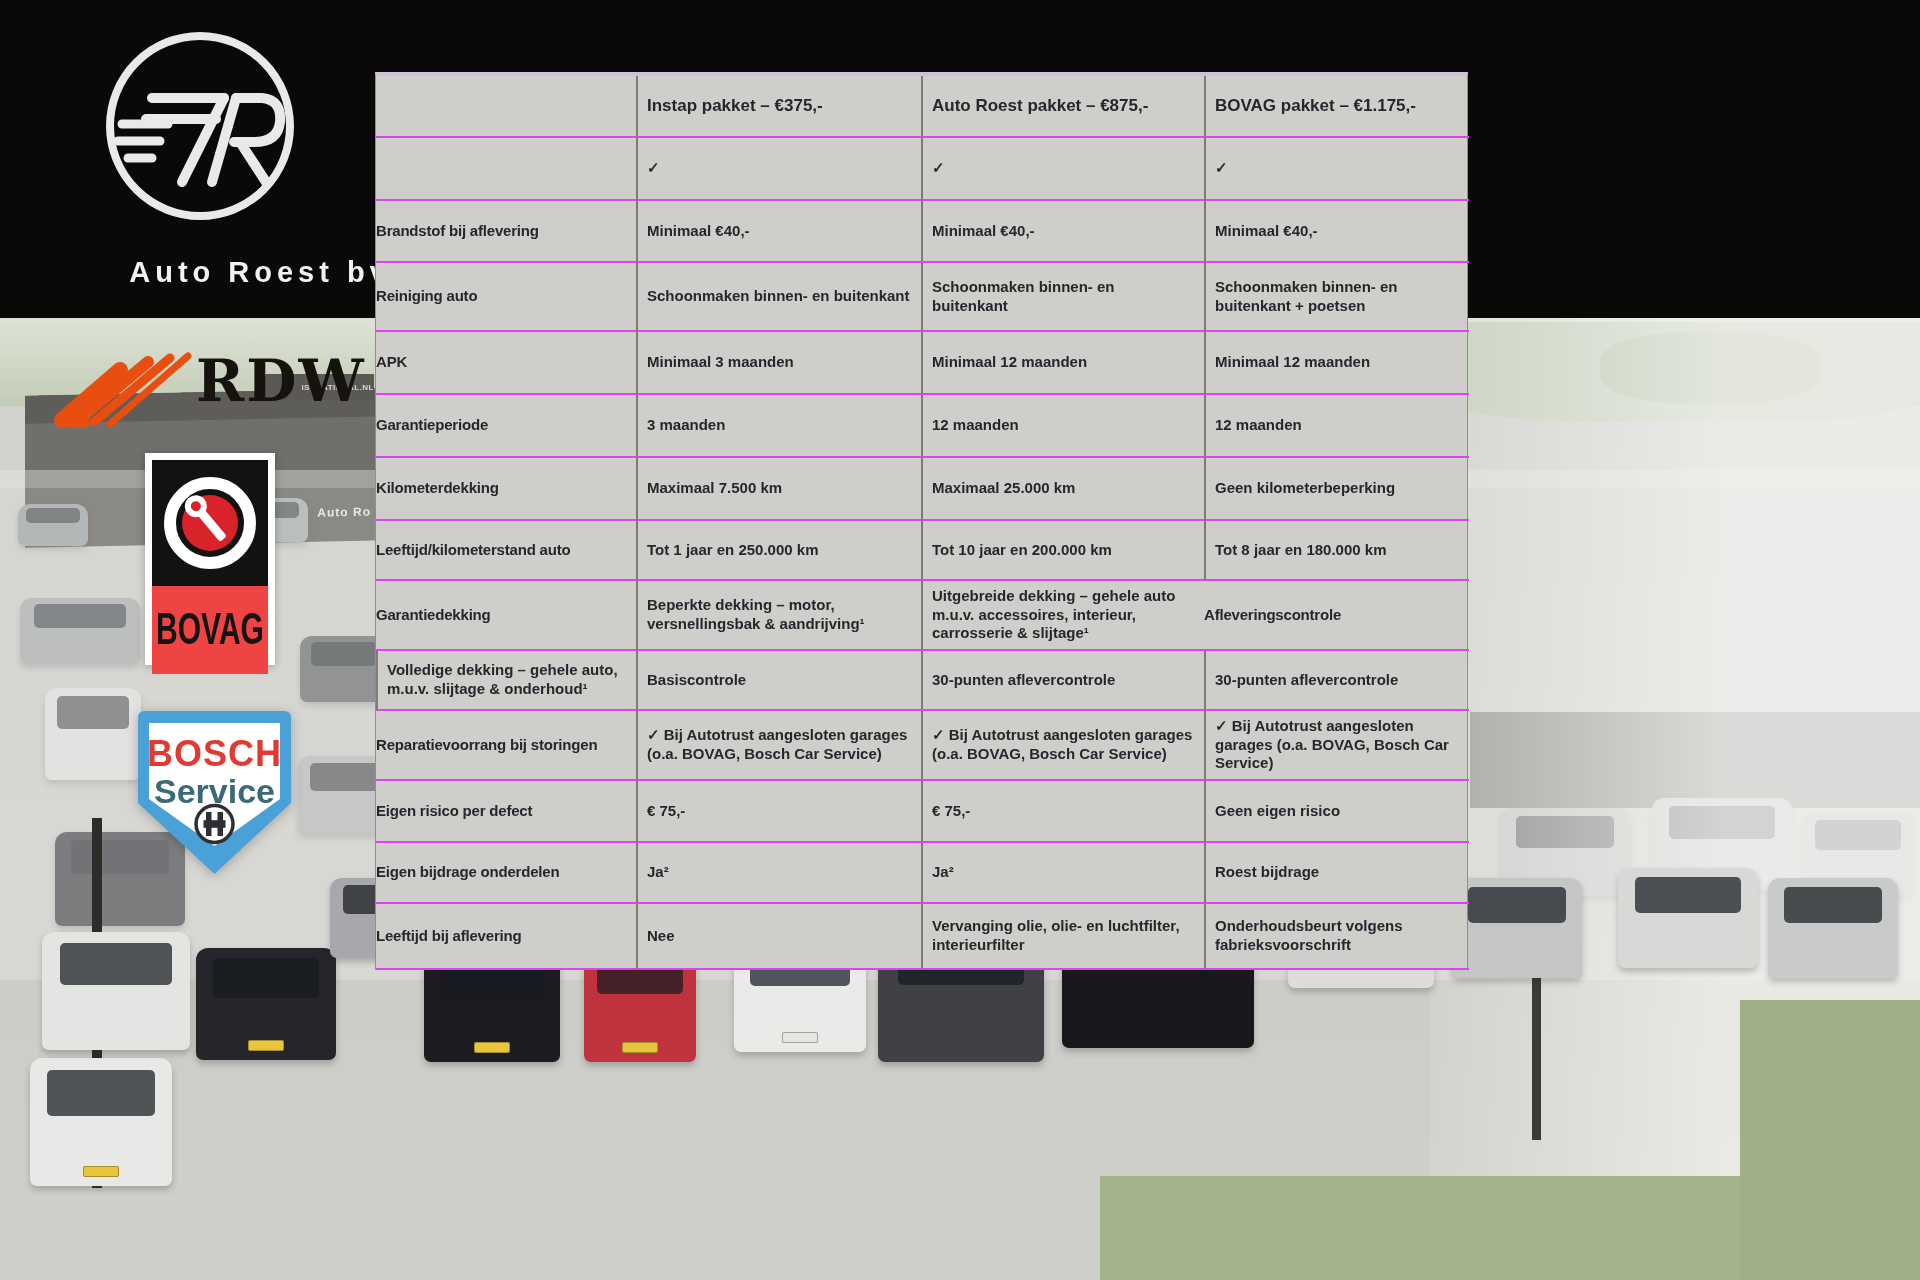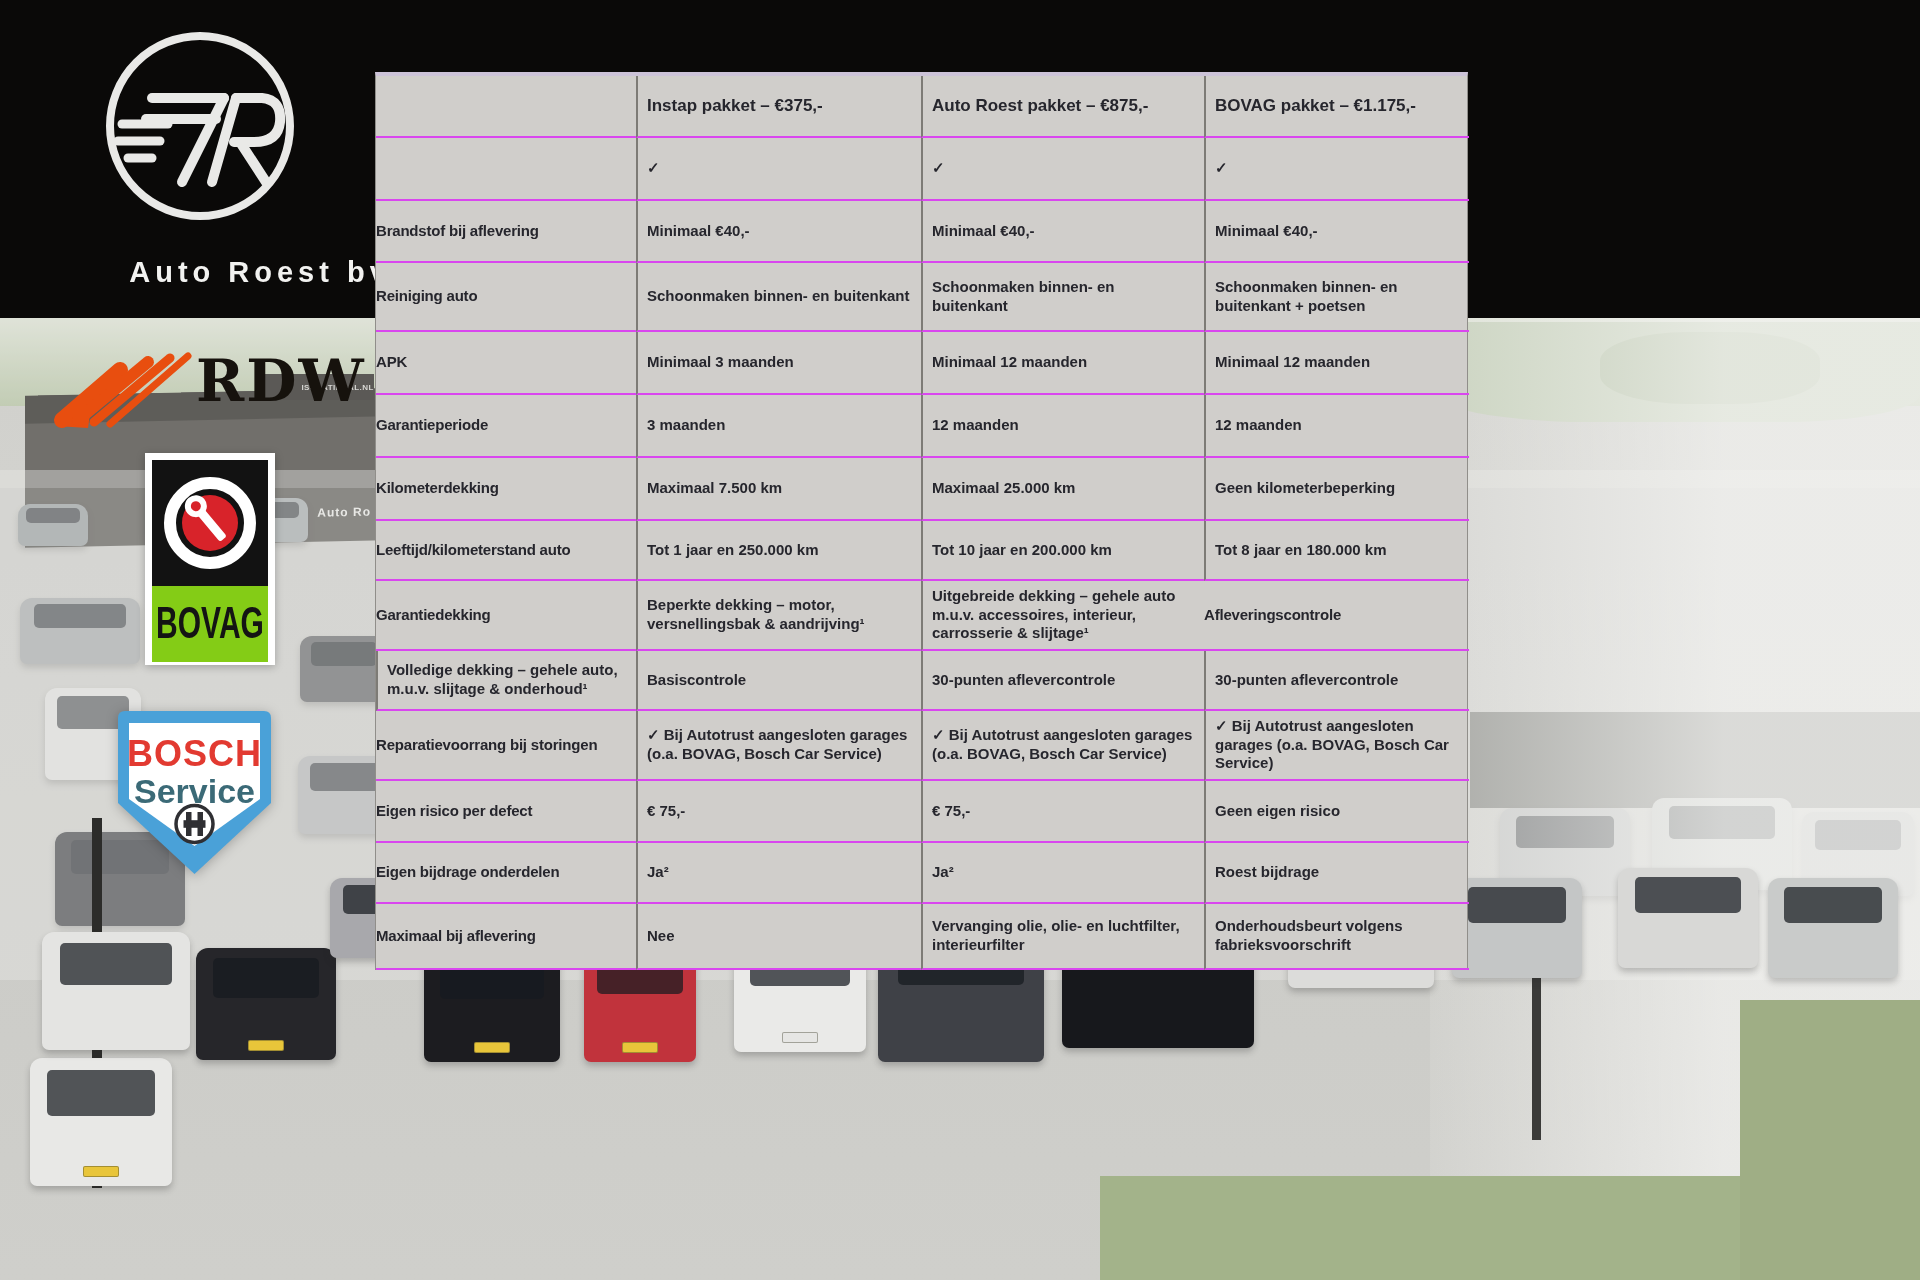--- a/index.html
+++ b/index.html
@@ -42,23 +42,23 @@
   #brand .company{position:absolute;left:80px;top:256px;width:360px;text-align:center;color:#f2f2f0;
                   font-size:29px;font-weight:700;letter-spacing:5px;white-space:nowrap;}
   
   .partner{position:absolute;z-index:5;}
   #rdw{left:50px;top:330px;display:flex;align-items:center;}
   #rdw .rdw-text{font-family:"DejaVu Serif",serif;font-weight:700;font-size:58px;color:#16120d;
                  letter-spacing:2px;margin-left:4px;margin-top:2px;}
   #bovag{left:145px;top:453px;width:130px;height:212px;background:#fff;padding:7px;box-sizing:border-box;
          box-shadow:0 2px 8px rgba(0,0,0,.25);}
   .bovag-top{height:126px;background:#121212;position:relative;}
-  .bovag-bottom{height:76px;background:#84cc16;display:flex;align-items:center;justify-content:center;}
+  .bovag-bottom{height:88px;background:#ef4444;display:flex;align-items:center;justify-content:center;}
   .bovag-bottom span{font-size:30px;font-weight:800;color:#141414;transform:scaleY(1.45);letter-spacing:0;}
-  #bosch{left:112px;top:706px;width:165px;height:174px;filter:drop-shadow(0 2px 6px rgba(0,0,0,.25));}
+  #bosch{left:132px;top:706px;width:165px;height:174px;filter:drop-shadow(0 2px 6px rgba(0,0,0,.25));}
   
   #pkg-grid{position:absolute;left:375px;top:72px;z-index:7;width:1093px;box-sizing:border-box;
             display:grid;grid-template-columns:260px 285px 283px 265px;
             grid-template-rows:62px 63px 62px 69px 63px 63px 63px 60px 70px 60px 70px 62px 61px 66px;
             background:#d0cecb;border-top:4px solid #ccc3d8;border-left:1px solid #908e8a;
             border-right:1px solid #908e8a;color:#26262d;}
   .cell{display:flex;align-items:center;border-bottom:2px solid #d946ef;box-sizing:border-box;
         padding:4px 10px 4px 9px;font-weight:700;font-size:15px;line-height:1.26;}
   .vline{border-left:2px solid #7d7b76;}
   .header-cell{font-size:17px;}
@@ -242,19 +242,19 @@
       <div class="cell vline">✓ Bij Autotrust aangesloten garages (o.a. BOVAG, Bosch Car Service)</div>
       <div class="cell vline">✓ Bij Autotrust aangesloten garages (o.a. BOVAG, Bosch Car Service)</div>
       <div class="cell label-cell">Eigen risico per defect</div>
       <div class="cell vline">€ 75,-</div>
       <div class="cell vline">€ 75,-</div>
       <div class="cell vline">Geen eigen risico</div>
       <div class="cell label-cell">Eigen bijdrage onderdelen</div>
       <div class="cell vline">Ja²</div>
       <div class="cell vline">Ja²</div>
       <div class="cell vline">Roest bijdrage</div>
-      <div class="cell label-cell">Maximaal bij aflevering</div>
+      <div class="cell label-cell">Leeftijd bij aflevering</div>
       <div class="cell vline">Nee</div>
       <div class="cell vline">Vervanging olie, olie- en luchtfilter, interieurfilter</div>
       <div class="cell vline">Onderhoudsbeurt volgens fabrieksvoorschrift</div>
     </div>
 
 </div>
 
 </body></html>

